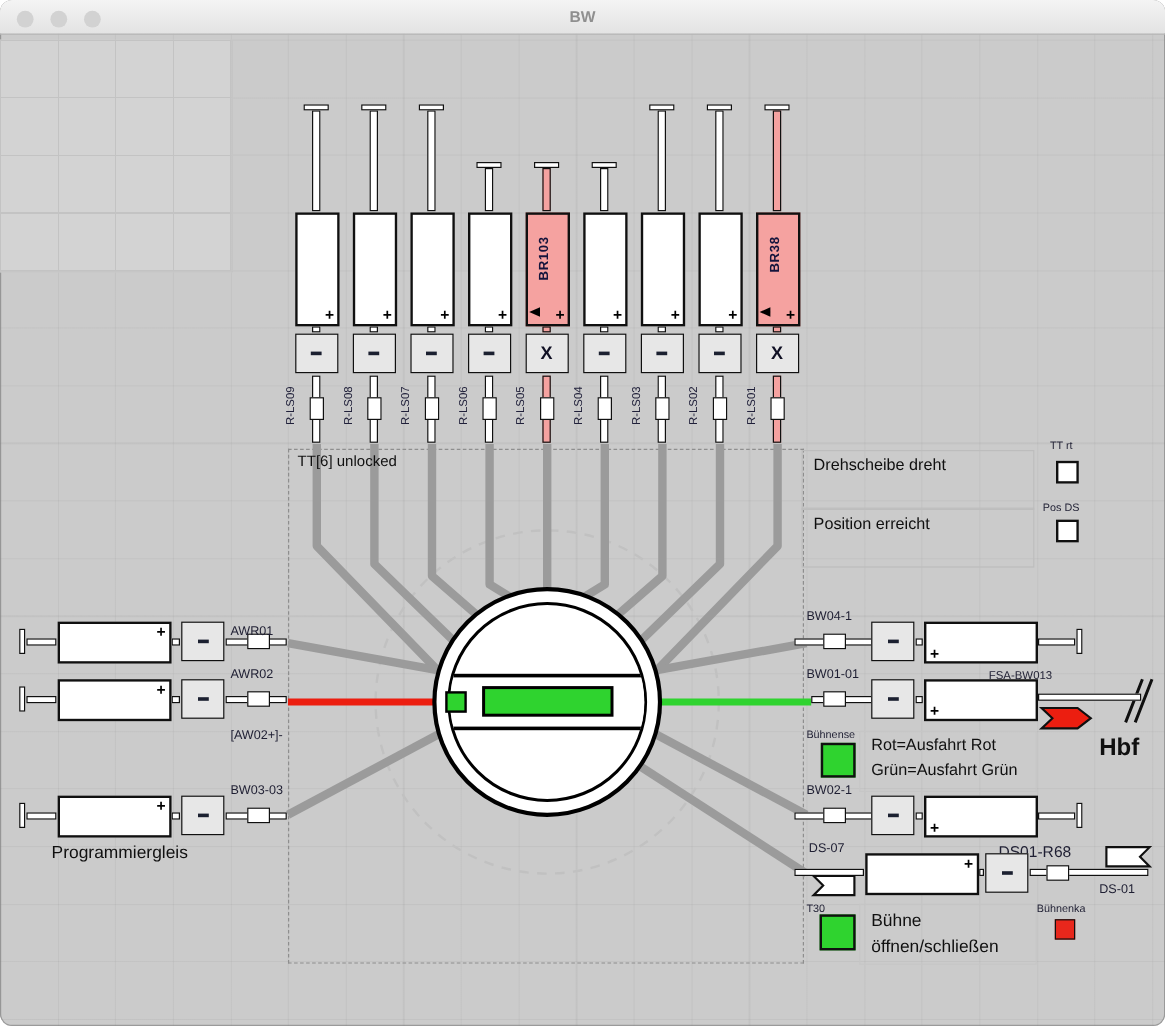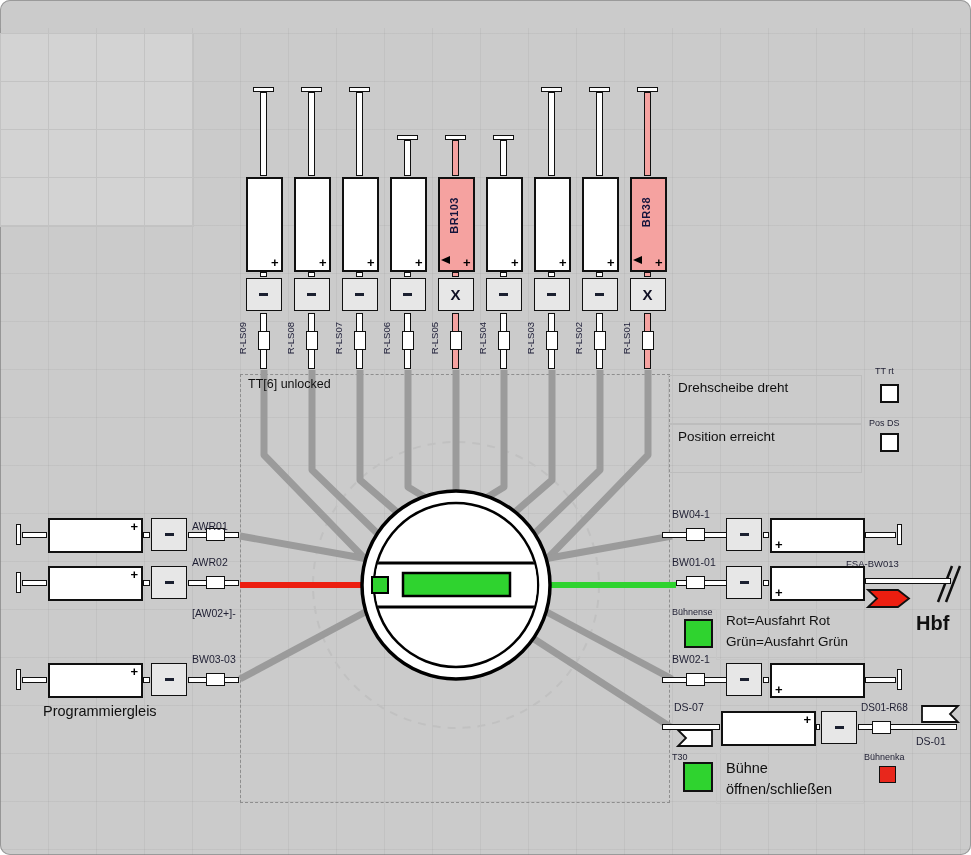--- a/index.html
+++ b/index.html
@@ -113,23 +113,23 @@
   <div class="cellbox lite" style="left:716px;top:753px;width:146px;height:49px;"></div>
   <div class="lbl-s" style="left:672px;top:752px;">T30</div>
   <div class="indsq" id="sq-t30" style="left: 683px; top: 762px; width: 26px; height: 26px; background: rgb(47, 211, 47);"></div>
   <div class="txt" style="left:726px;top:760px;font-size:14.5px;">Bühne</div>
   <div class="txt" style="left:726px;top:781px;font-size:14.5px;">öffnen/schließen</div>
   <div class="lbl-s" style="left:864px;top:752px;">Bühnenka</div>
   <div class="indsq" id="sq-buehnenka" style="left: 879px; top: 766px; width: 15px; height: 15px; border-width: 1.5px; background: rgb(232, 39, 28);"></div>
 
   <div class="lbl" style="left:192px;top:607px;">[AW02+]-</div>
   <div class="txt" style="left:43px;top:703px;font-size:14.5px;">Programmiergleis</div>
-  <div class="lbl-s" style="left:846px;top:558px;font-size:9.5px;">FSA-BW013</div>
+  <div class="lbl-s" style="left:824px;top:558px;font-size:9.5px;">FSA-BW013</div>
   <div class="lbl" style="left:674px;top:701px;">DS-07</div>
-  <div class="lbl-s" style="left:861px;top:702px;font-size:10px;">DS01-R68</div>
+  <div class="lbl-s" style="left:832px;top:702px;font-size:13px;">DS01-R68</div>
   <div class="lbl" style="left:916px;top:735px;">DS-01</div>
 
   <div id="built">
       <div class="bumper-h" style="left: 253px; top: 87px;"></div>
       <div class="vstub" style="left: 260px; top: 92px; height: 82px; background: rgb(255, 255, 255);"></div>
       <div class="tbox" style="left: 245.5px; top: 177px; width: 33px; height: 91px; background: rgb(255, 255, 255);">
         <div class="plus" style="right: 2px; bottom: 1px; position: absolute;">+</div>
       </div>
       <div class="vstub" style="left: 260px; top: 272px; height: 3px; background: rgb(255, 255, 255);"></div>
       <div class="btn" style="left: 245.5px; top: 278px;">
@@ -314,13 +314,19 @@
         <div class="plus" style="right: 3px; top: 0px; position: absolute;">+</div>
       </div>
       <div class="hline" style="left: 816px; top: 724px; width: 2px;"></div>
       <div class="btn" style="left: 821px; top: 711px;">
         <div class="dash"></div>
       </div>
       <div class="hline" style="left: 858px; top: 724px; width: 97px;"></div>
       <div class="sensor-h" style="left: 872px; top: 721px;"></div>
     </div>
 
+  <div class="titlebar">
+    <div class="tl-dot" style="left:14px;"></div>
+    <div class="tl-dot" style="left:42px;"></div>
+    <div class="tl-dot" style="left:70px;"></div>
+    <div class="win-title">BW</div>
+  </div>
 </div>
 
 </body></html>

